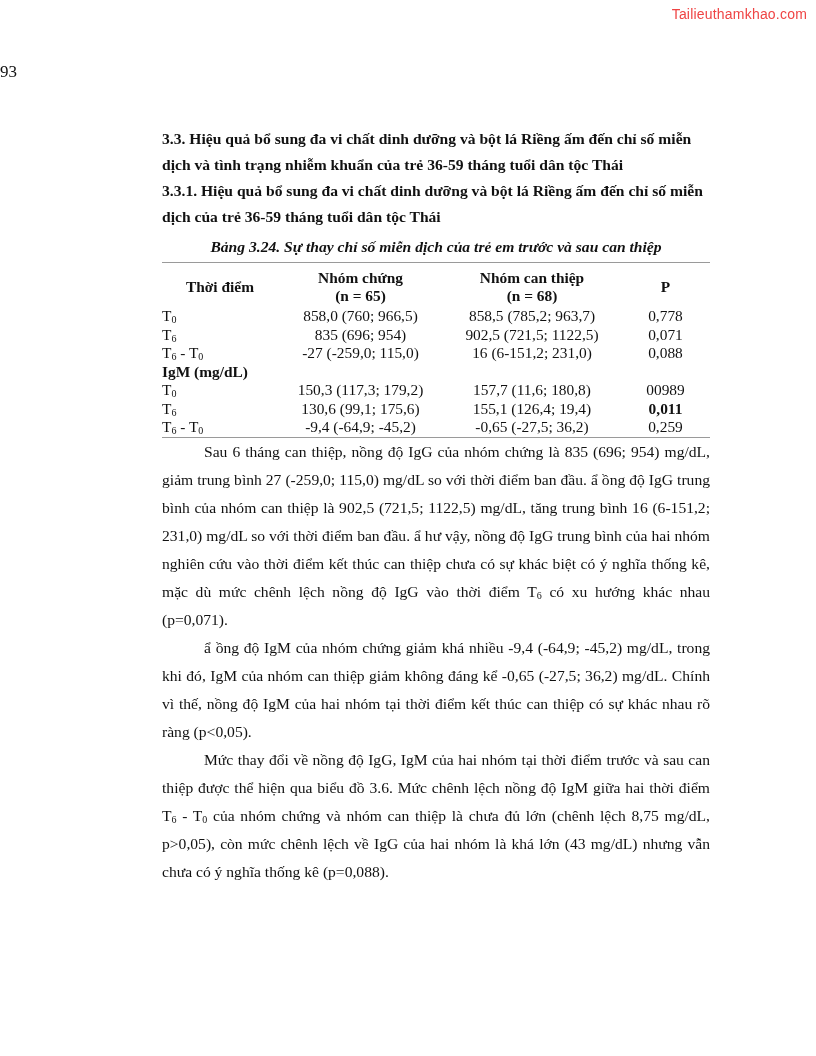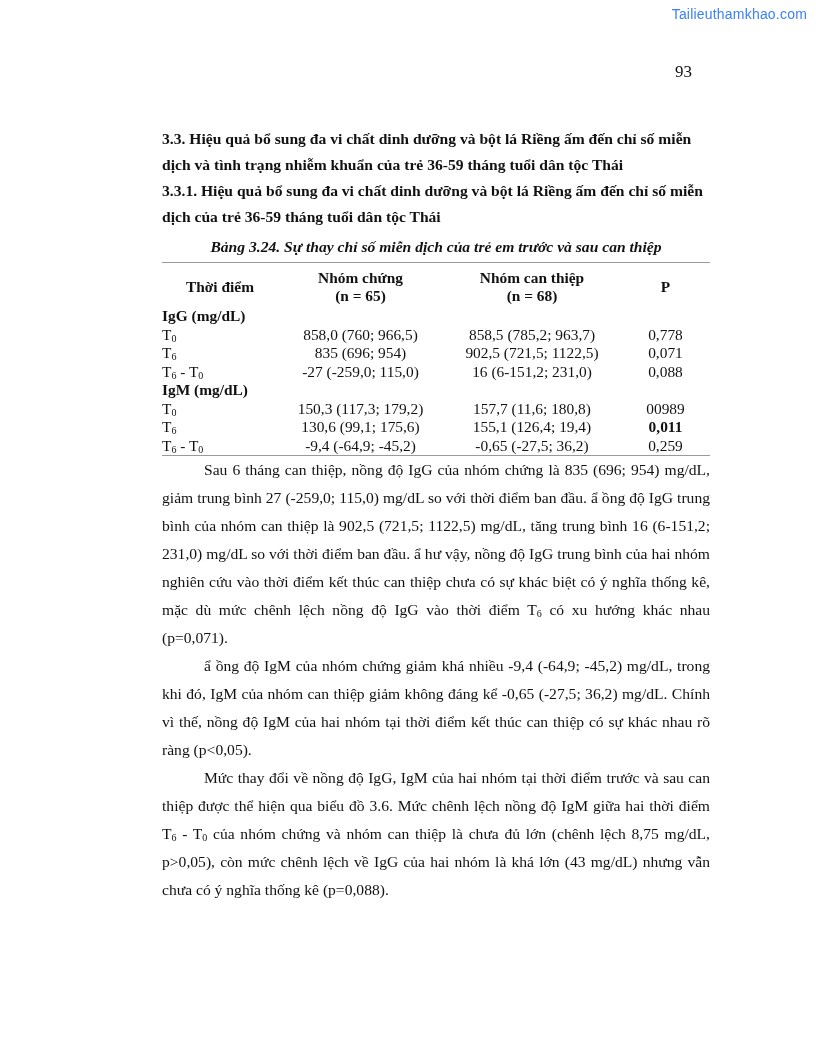--- a/index.html
+++ b/index.html
@@ -4,25 +4,25 @@
   <style>
     html, body { margin: 0; padding: 0; background: #ffffff; }
     body {
       width: 816px; height: 1056px; position: relative; overflow: hidden;
       font-family: "Liberation Serif", "DejaVu Serif", serif;
       color: #111111;
     }
     .watermark {
       position: absolute; top: 6px; right: 9px;
       font-family: "Liberation Sans", "DejaVu Sans", sans-serif;
-      font-size: 14px; color: #3b82f6; letter-spacing: 0.2px;
+      font-size: 14px; color: #ef4444; letter-spacing: 0.2px;
     }
     .page-number {
       position: absolute; top: 62px; left: 0; width: 692px;
-      text-align: right; font-size: 17px;
+      text-align: left; font-size: 17px;
     }
     .content {
       position: absolute; left: 162px; top: 126px; width: 548px;
       font-size: 15.6px; line-height: 26px;
     }
     .h-section { font-weight: bold; margin: 0; line-height: 26px; }
     .h-sub { font-weight: bold; margin: 0; line-height: 26px; }
     .table-caption {
       font-weight: bold; font-style: italic; text-align: center;
       margin: 5px 0 3px 0; line-height: 24px;
@@ -77,23 +77,20 @@
         <th class="c3">
           <span>Nhóm can thiệp</span><br>
           <span>(n = 68)</span>
         </th>
         <th class="c4">P</th>
       </tr>
     </thead>
     <tbody>
 
       <tr>
-        <td class="group" colspan="4">IgG (mg/dL)</td>
-      </tr>
-      <tr>
         <td class="c1"><span>T</span><sub>0</sub></td>
         <td class="c2">858,0 (760; 966,5)</td>
         <td class="c3">858,5 (785,2; 963,7)</td>
         <td class="c4">0,778</td>
       </tr>
       <tr>
         <td class="c1"><span>T</span><sub>6</sub></td>
         <td class="c2">835 (696; 954)</td>
         <td class="c3">902,5 (721,5; 1122,5)</td>
         <td class="c4">0,071</td>

